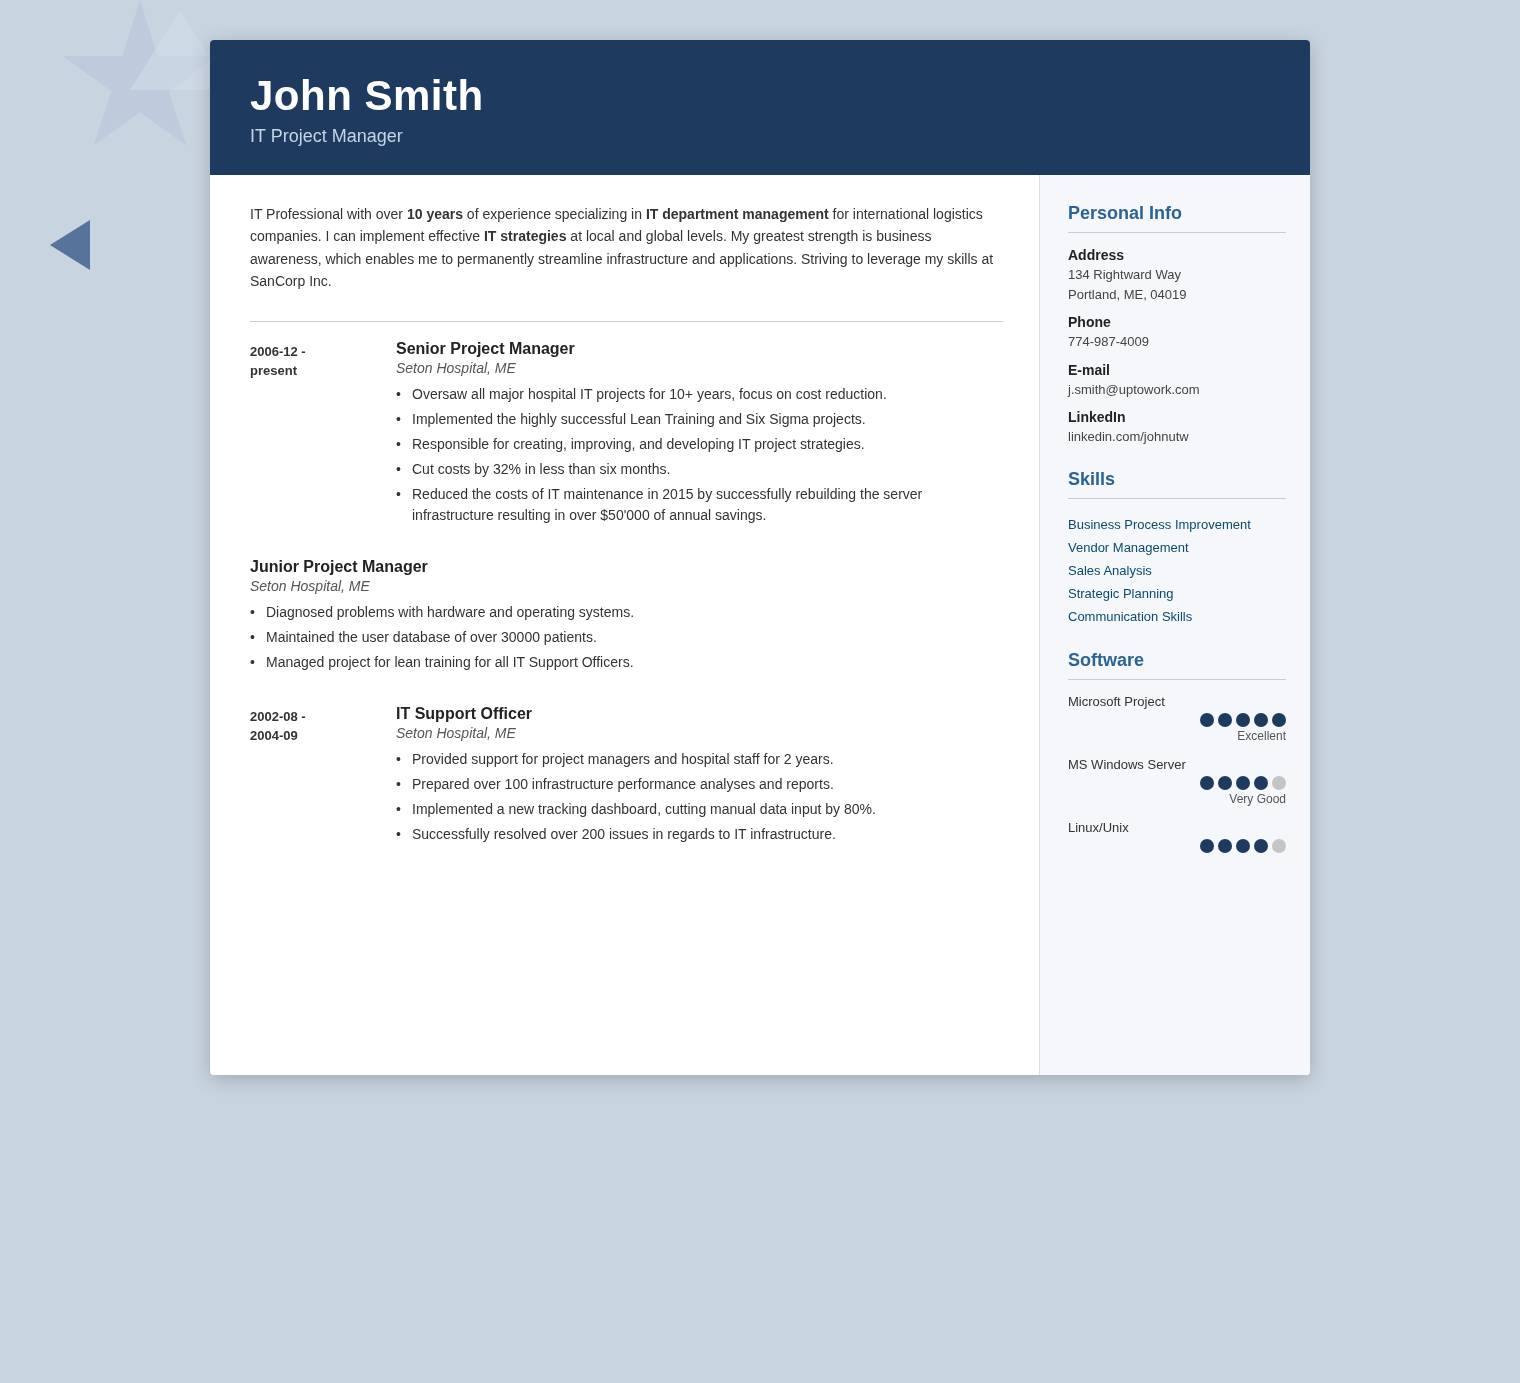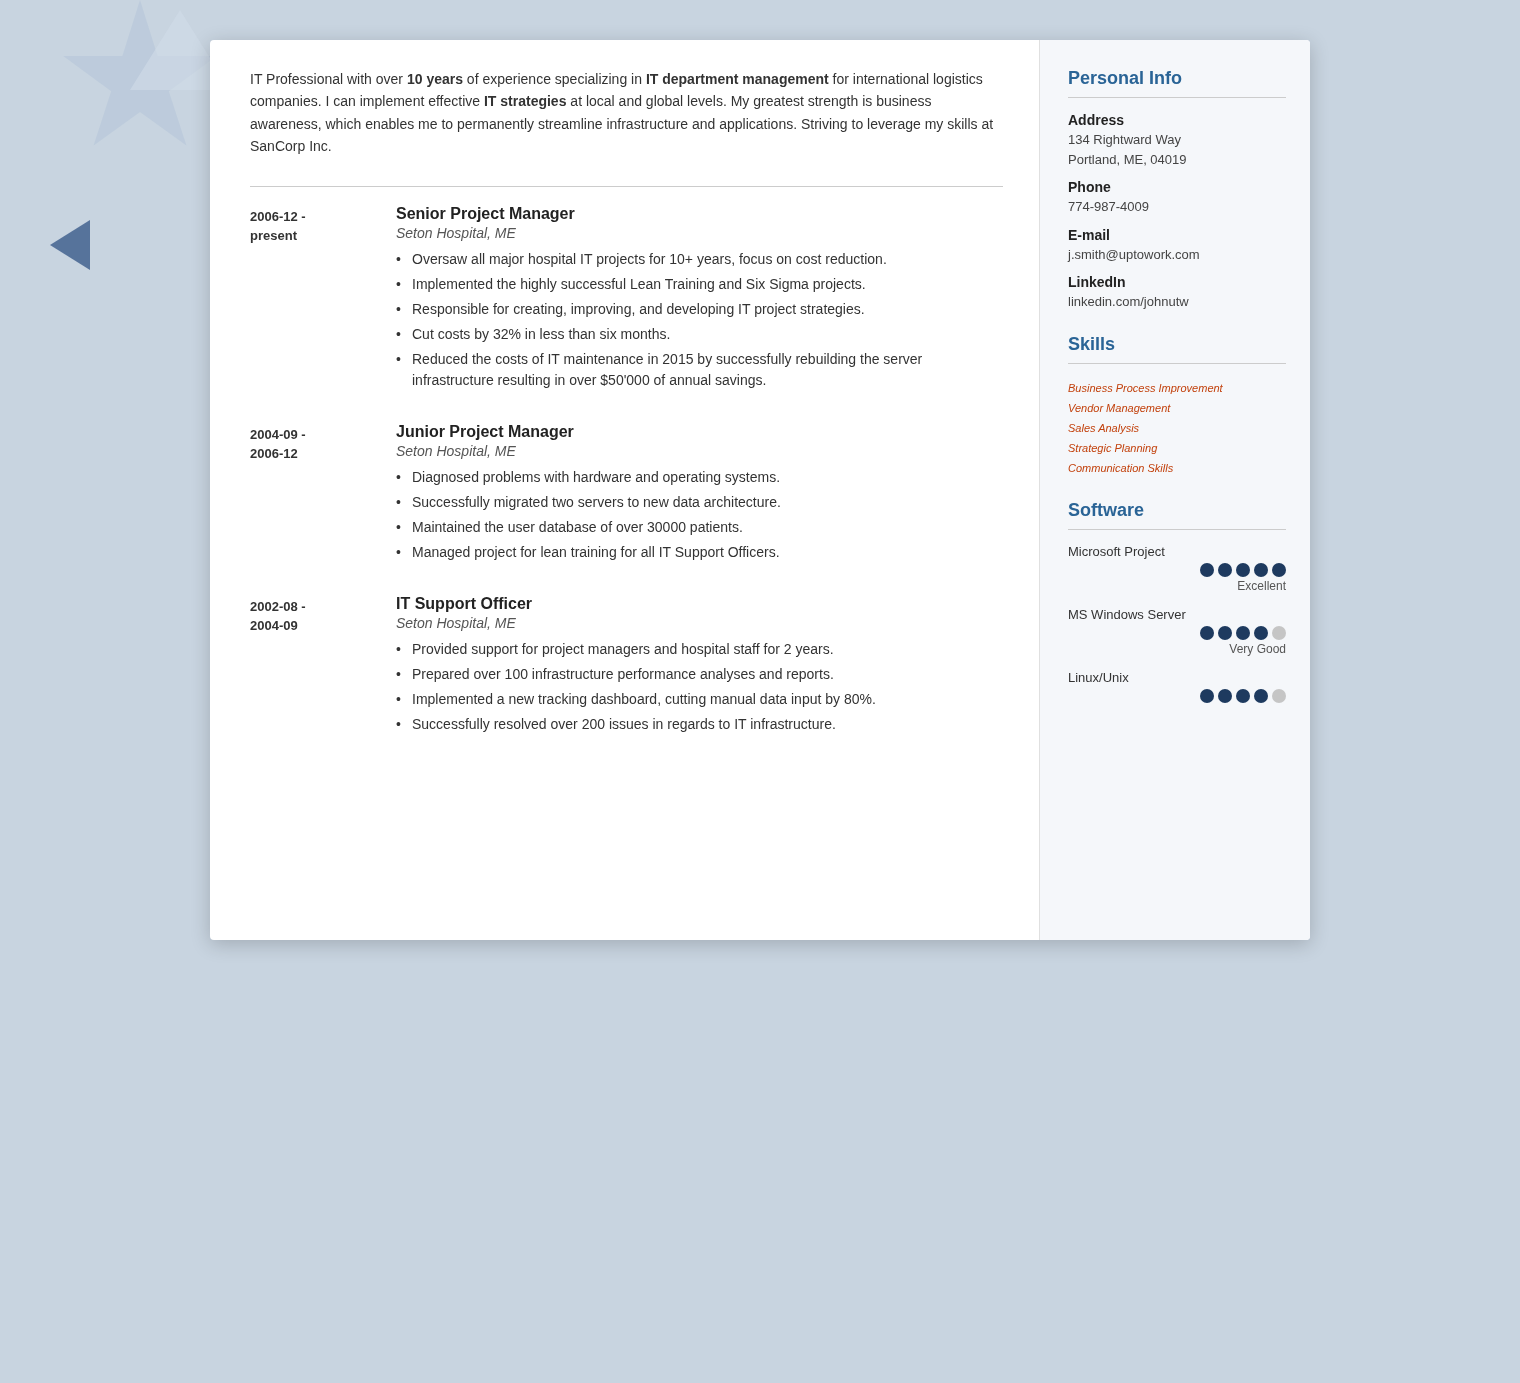--- a/index.html
+++ b/index.html
@@ -187,25 +187,24 @@
       margin-bottom: 2px;
     }
     .info-value {
       font-size: 13px;
       color: #444;
       line-height: 1.5;
     }
 
     
     .skill-item {
-      font-size: 11px;
-      color: #c2410c;
+      font-size: 13px;
+      color: #0c4a6e;
       padding: 4px 0;
       border-bottom: none;
-      font-style: italic;
     }
 
     
     .software-item {
       margin-bottom: 14px;
     }
     .software-name {
       font-size: 13px;
       color: #333;
       margin-bottom: 4px;
@@ -232,20 +231,24 @@
   </style>
 </head>
 <body>
 
 <div class="deco-star-top"></div>
 <div class="deco-triangle-top"></div>
 <div class="deco-arrow-left"></div>
 
 <div class="resume-wrapper">
 
+  <div class="resume-header">
+    <div class="name">John Smith</div>
+    <div class="title">IT Project Manager</div>
+  </div>
 
   <div class="resume-body">
 
     <div class="main-content">
 
       <p class="summary-text">
         IT Professional with over <strong>10 years</strong> of experience specializing in <strong>IT department management</strong> for international logistics companies. I can implement effective <strong>IT strategies</strong> at local and global levels. My greatest strength is business awareness, which enables me to permanently streamline infrastructure and applications. Striving to leverage my skills at SanCorp Inc.
       </p>
 
       <hr class="section-divider">
@@ -261,29 +264,25 @@
             <li>Oversaw all major hospital IT projects for 10+ years, focus on cost reduction.</li>
             <li>Implemented the highly successful Lean Training and Six Sigma projects.</li>
             <li>Responsible for creating, improving, and developing IT project strategies.</li>
             <li>Cut costs by 32% in less than six months.</li>
             <li>Reduced the costs of IT maintenance in 2015 by successfully rebuilding the server infrastructure resulting in over $50'000 of annual savings.</li>
           </ul>
         </div>
       </div>
 
       <div class="exp-entry">
-        <div class="exp-dates">
-          2004-09 -<br>2006-12
-        </div>
         <div class="exp-details">
           <div class="exp-job-title">Junior Project Manager</div>
           <div class="exp-company">Seton Hospital, ME</div>
           <ul class="exp-bullets">
             <li>Diagnosed problems with hardware and operating systems.</li>
-            <li>Successfully migrated two servers to new data architecture.</li>
             <li>Maintained the user database of over 30000 patients.</li>
             <li>Managed project for lean training for all IT Support Officers.</li>
           </ul>
         </div>
       </div>
 
       <div class="exp-entry">
         <div class="exp-dates">
           2002-08 -<br>2004-09
         </div>

